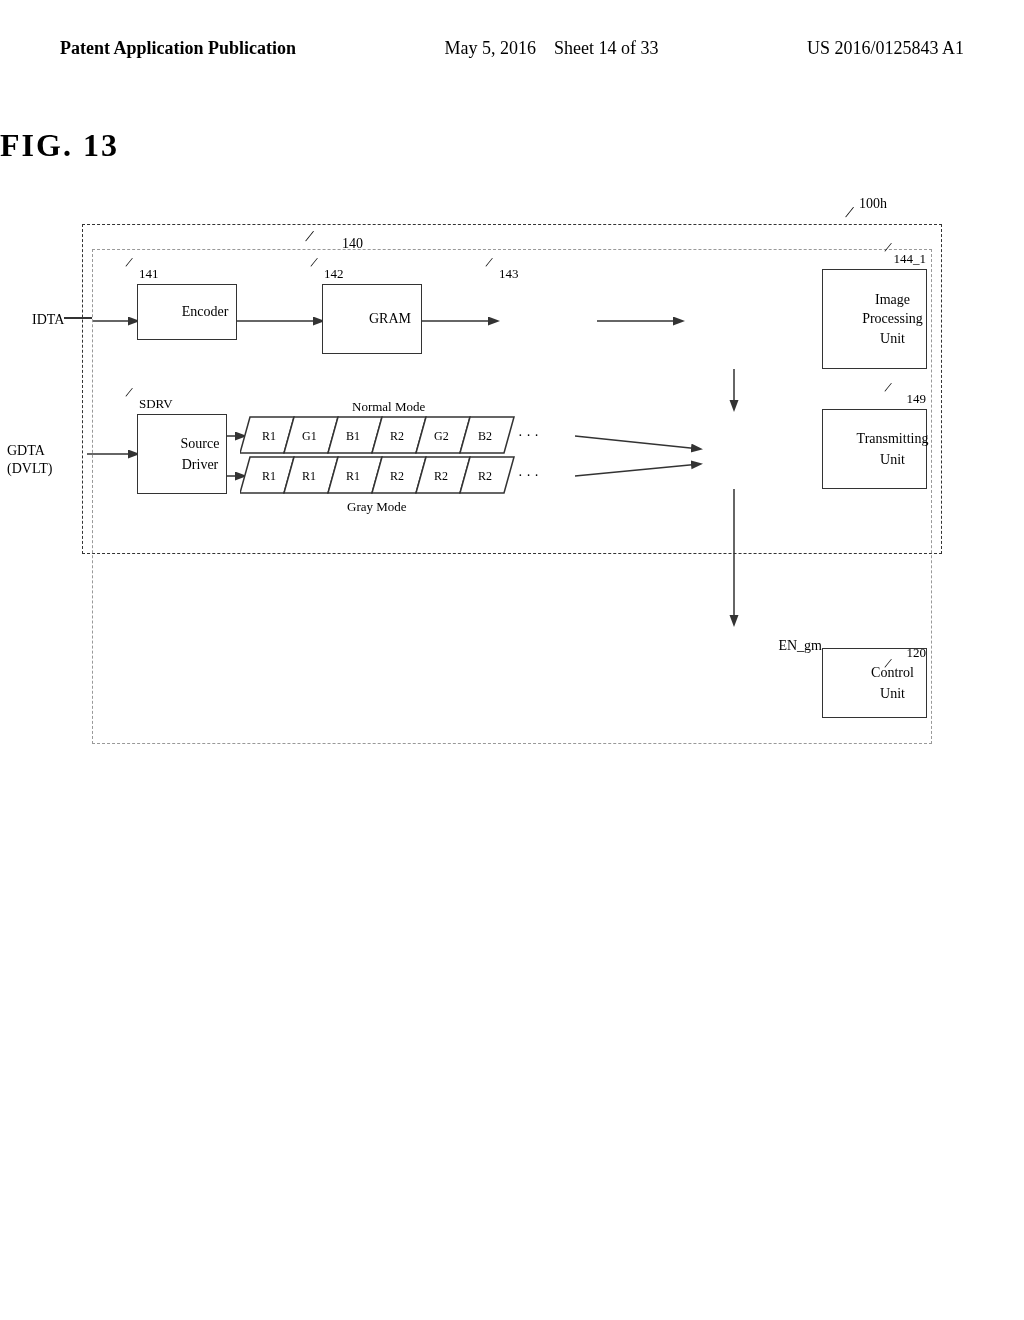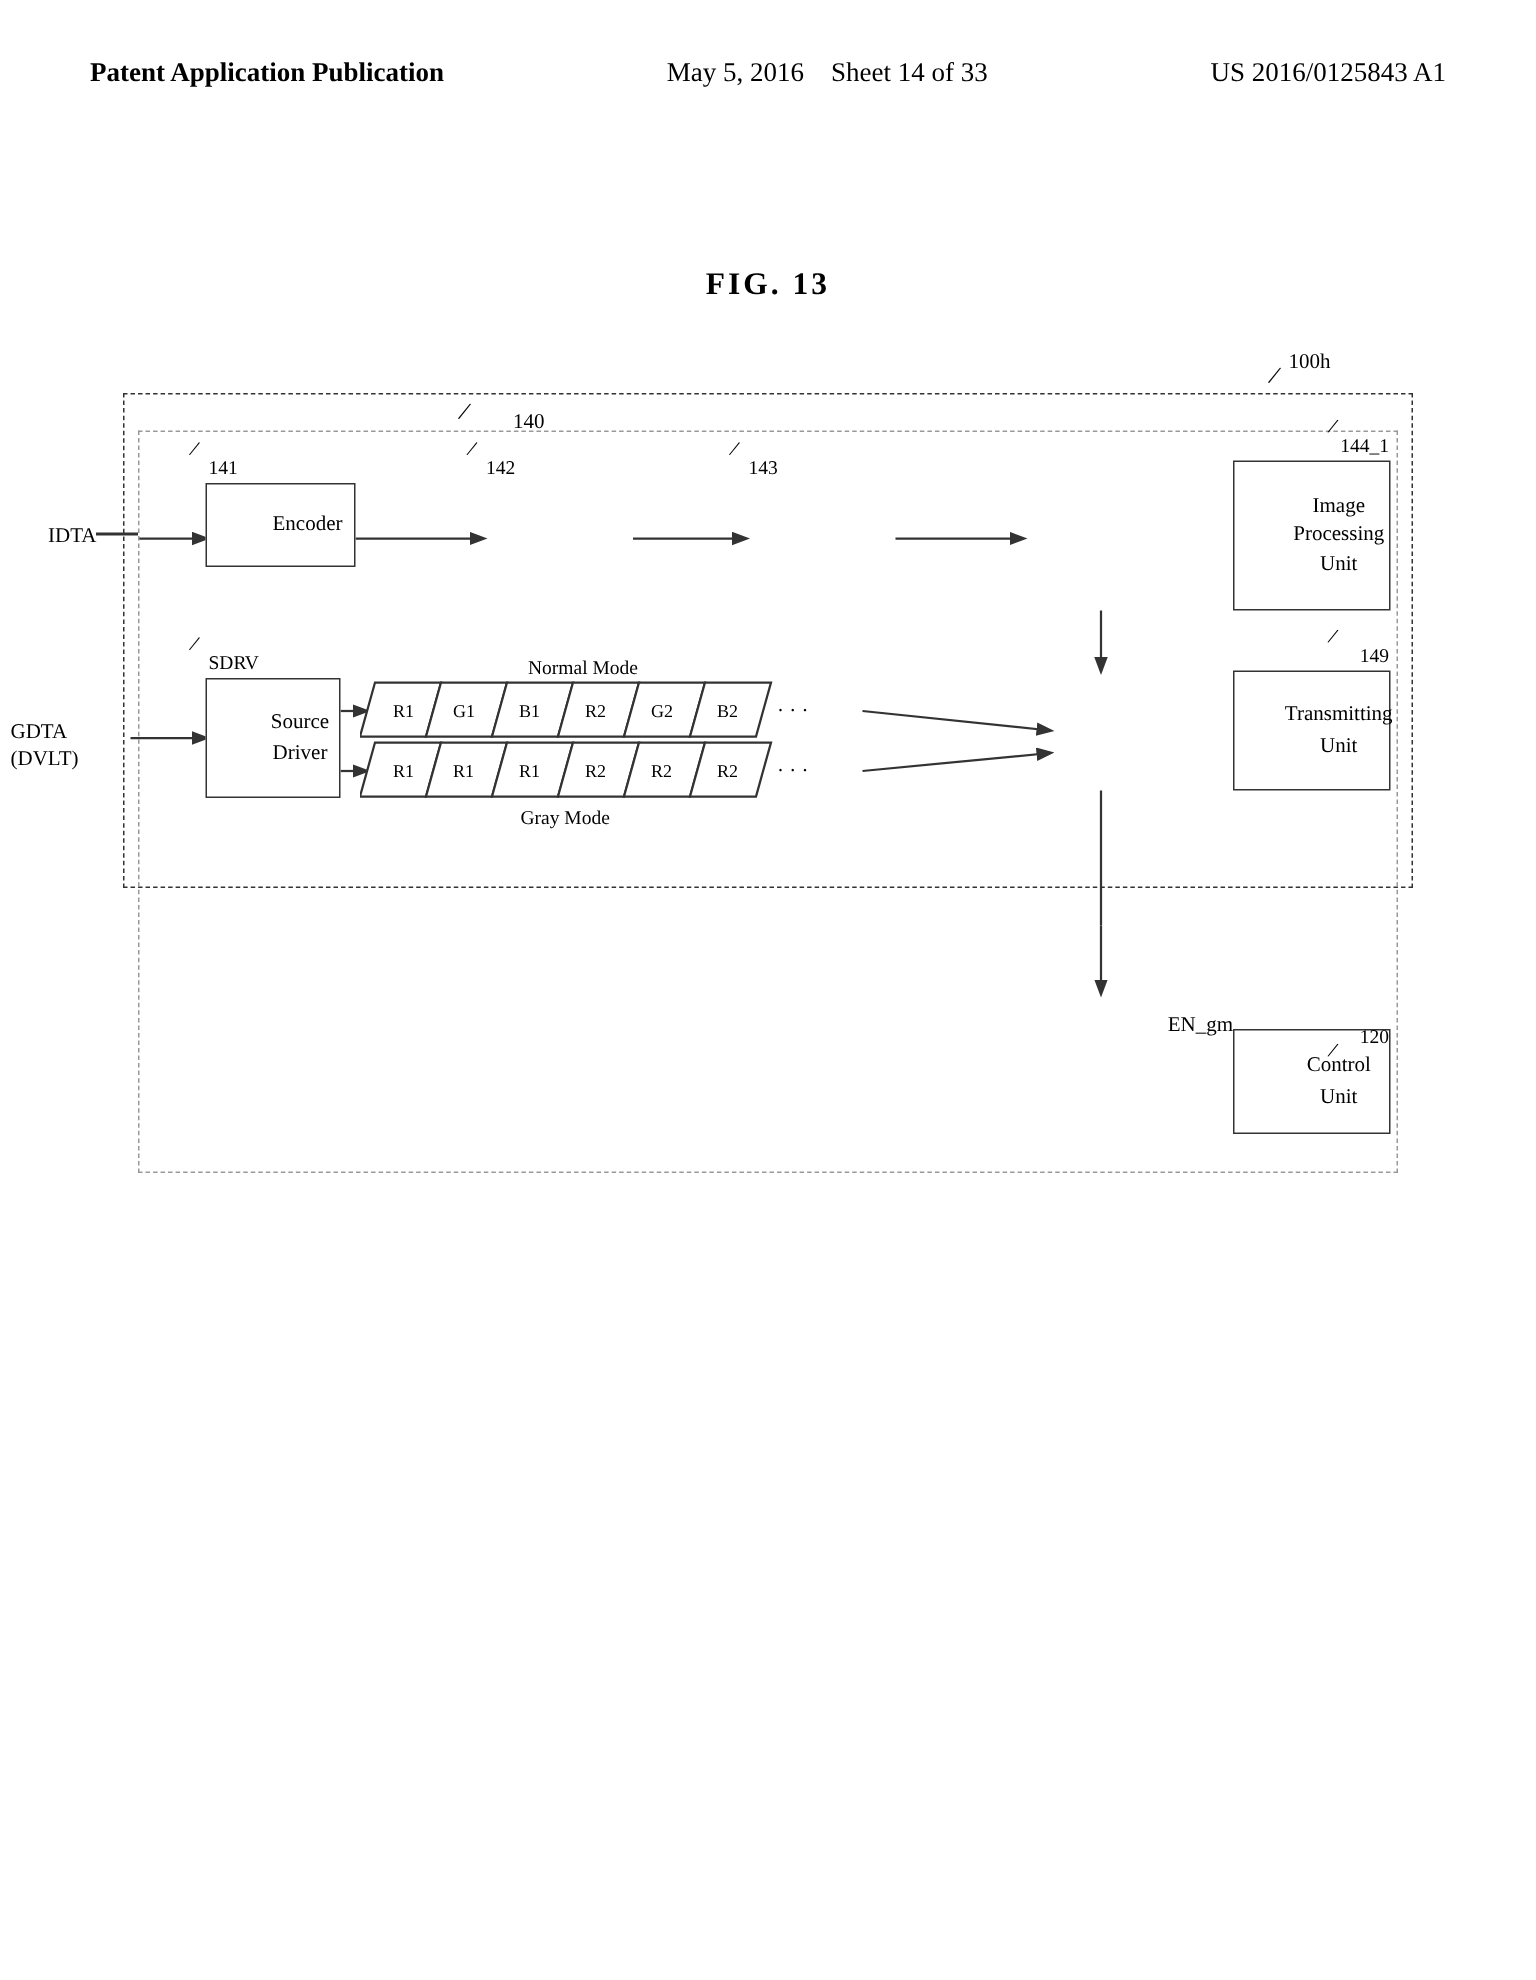--- a/index.html
+++ b/index.html
@@ -29,24 +29,24 @@
       text-align: center;
       line-height: 1.4;
     }
     .header-right {
       font-size: 18px;
       line-height: 1.4;
     }
 
     
     .fig-label {
-      text-align: center;
-      font-size: 21px;
+      text-align: left;
+      font-size: 32px;
       font-weight: bold;
-      margin-top: 116px;
+      margin-top: 66px;
       letter-spacing: 2px;
     }
 
     
     .diagram-area {
       position: relative;
       width: 860px;
       margin: 30px auto 0 auto;
       height: 580px;
     }
@@ -224,20 +224,23 @@
   </div>
 
   <div class="block block-encoder">
     <span>Encoder</span>
   </div>
   <div style="position:absolute; top:72px; left:57px; font-size:13px;">
     <span>141</span>
   </div>
   <div style="position:absolute; top:60px; left:45px; font-size:15px; transform:rotate(20deg);">/</div>
 
+  <div class="block block-gram">
+    <span>GRAM</span>
+  </div>
   <div style="position:absolute; top:72px; left:242px; font-size:13px;">
     <span>142</span>
   </div>
   <div style="position:absolute; top:60px; left:230px; font-size:15px; transform:rotate(20deg);">/</div>
 
   <div style="position:absolute; top:72px; left:417px; font-size:13px;">
     <span>143</span>
   </div>
   <div style="position:absolute; top:60px; left:405px; font-size:15px; transform:rotate(20deg);">/</div>
 

